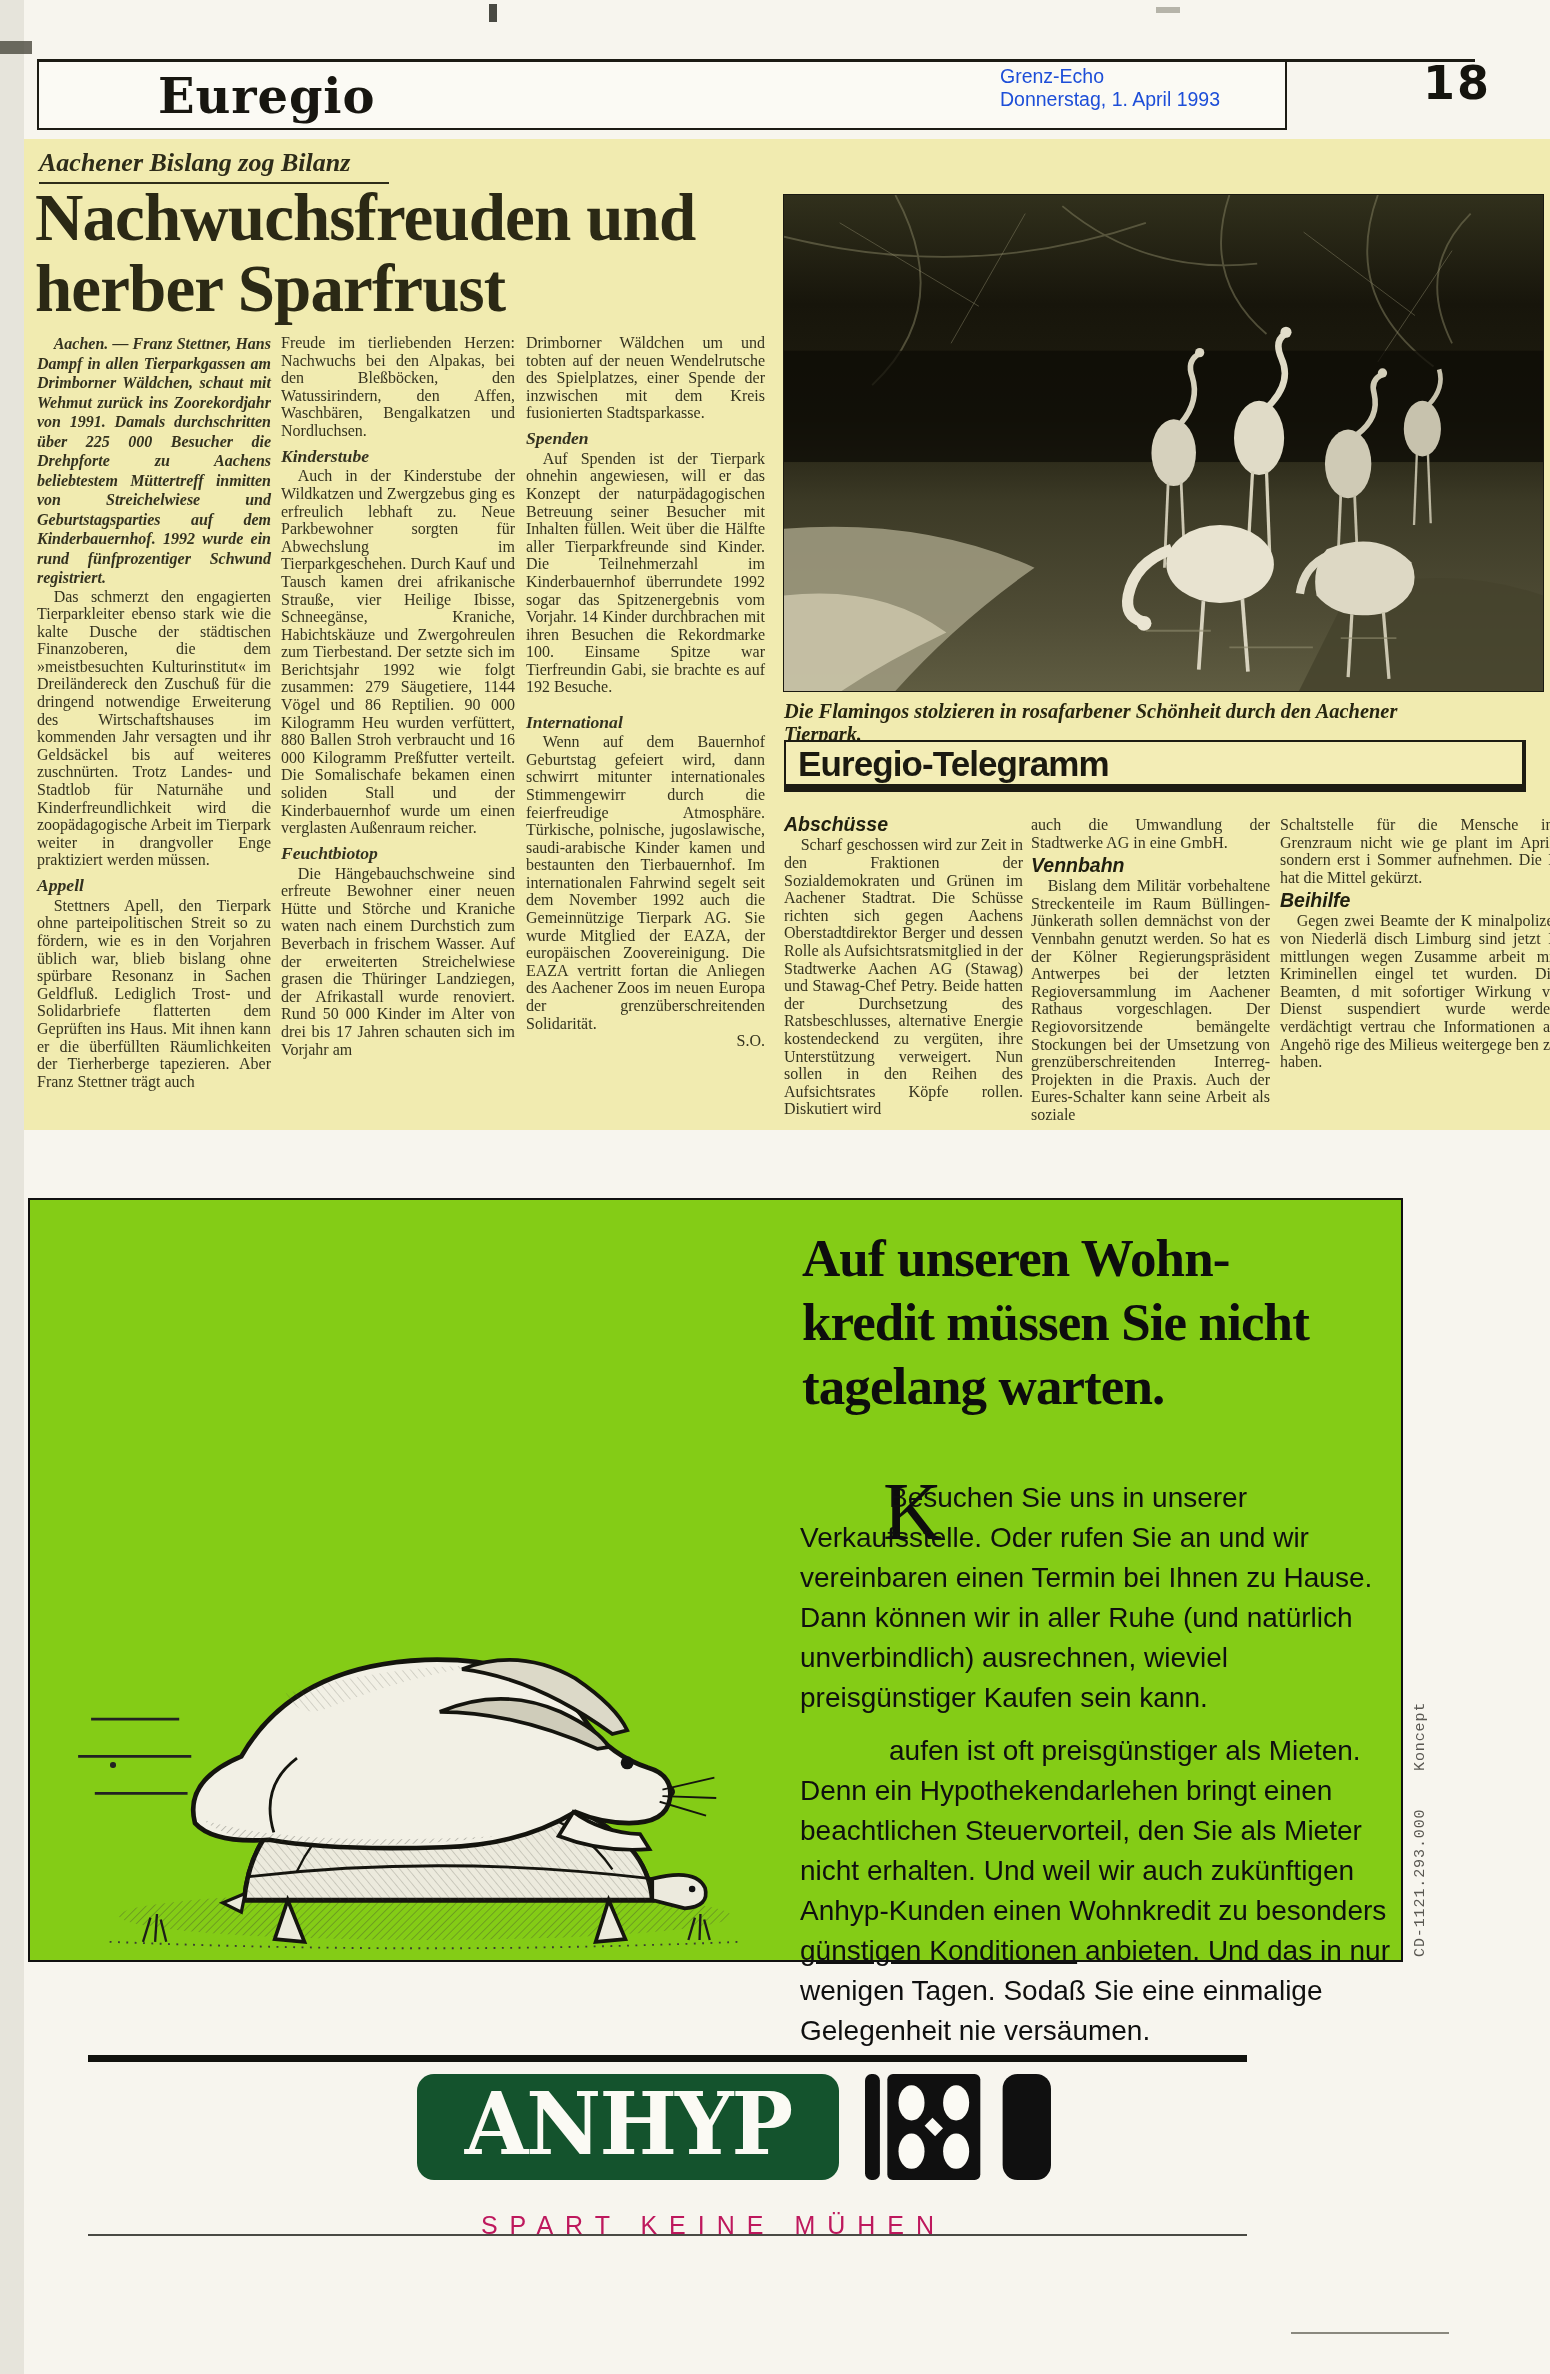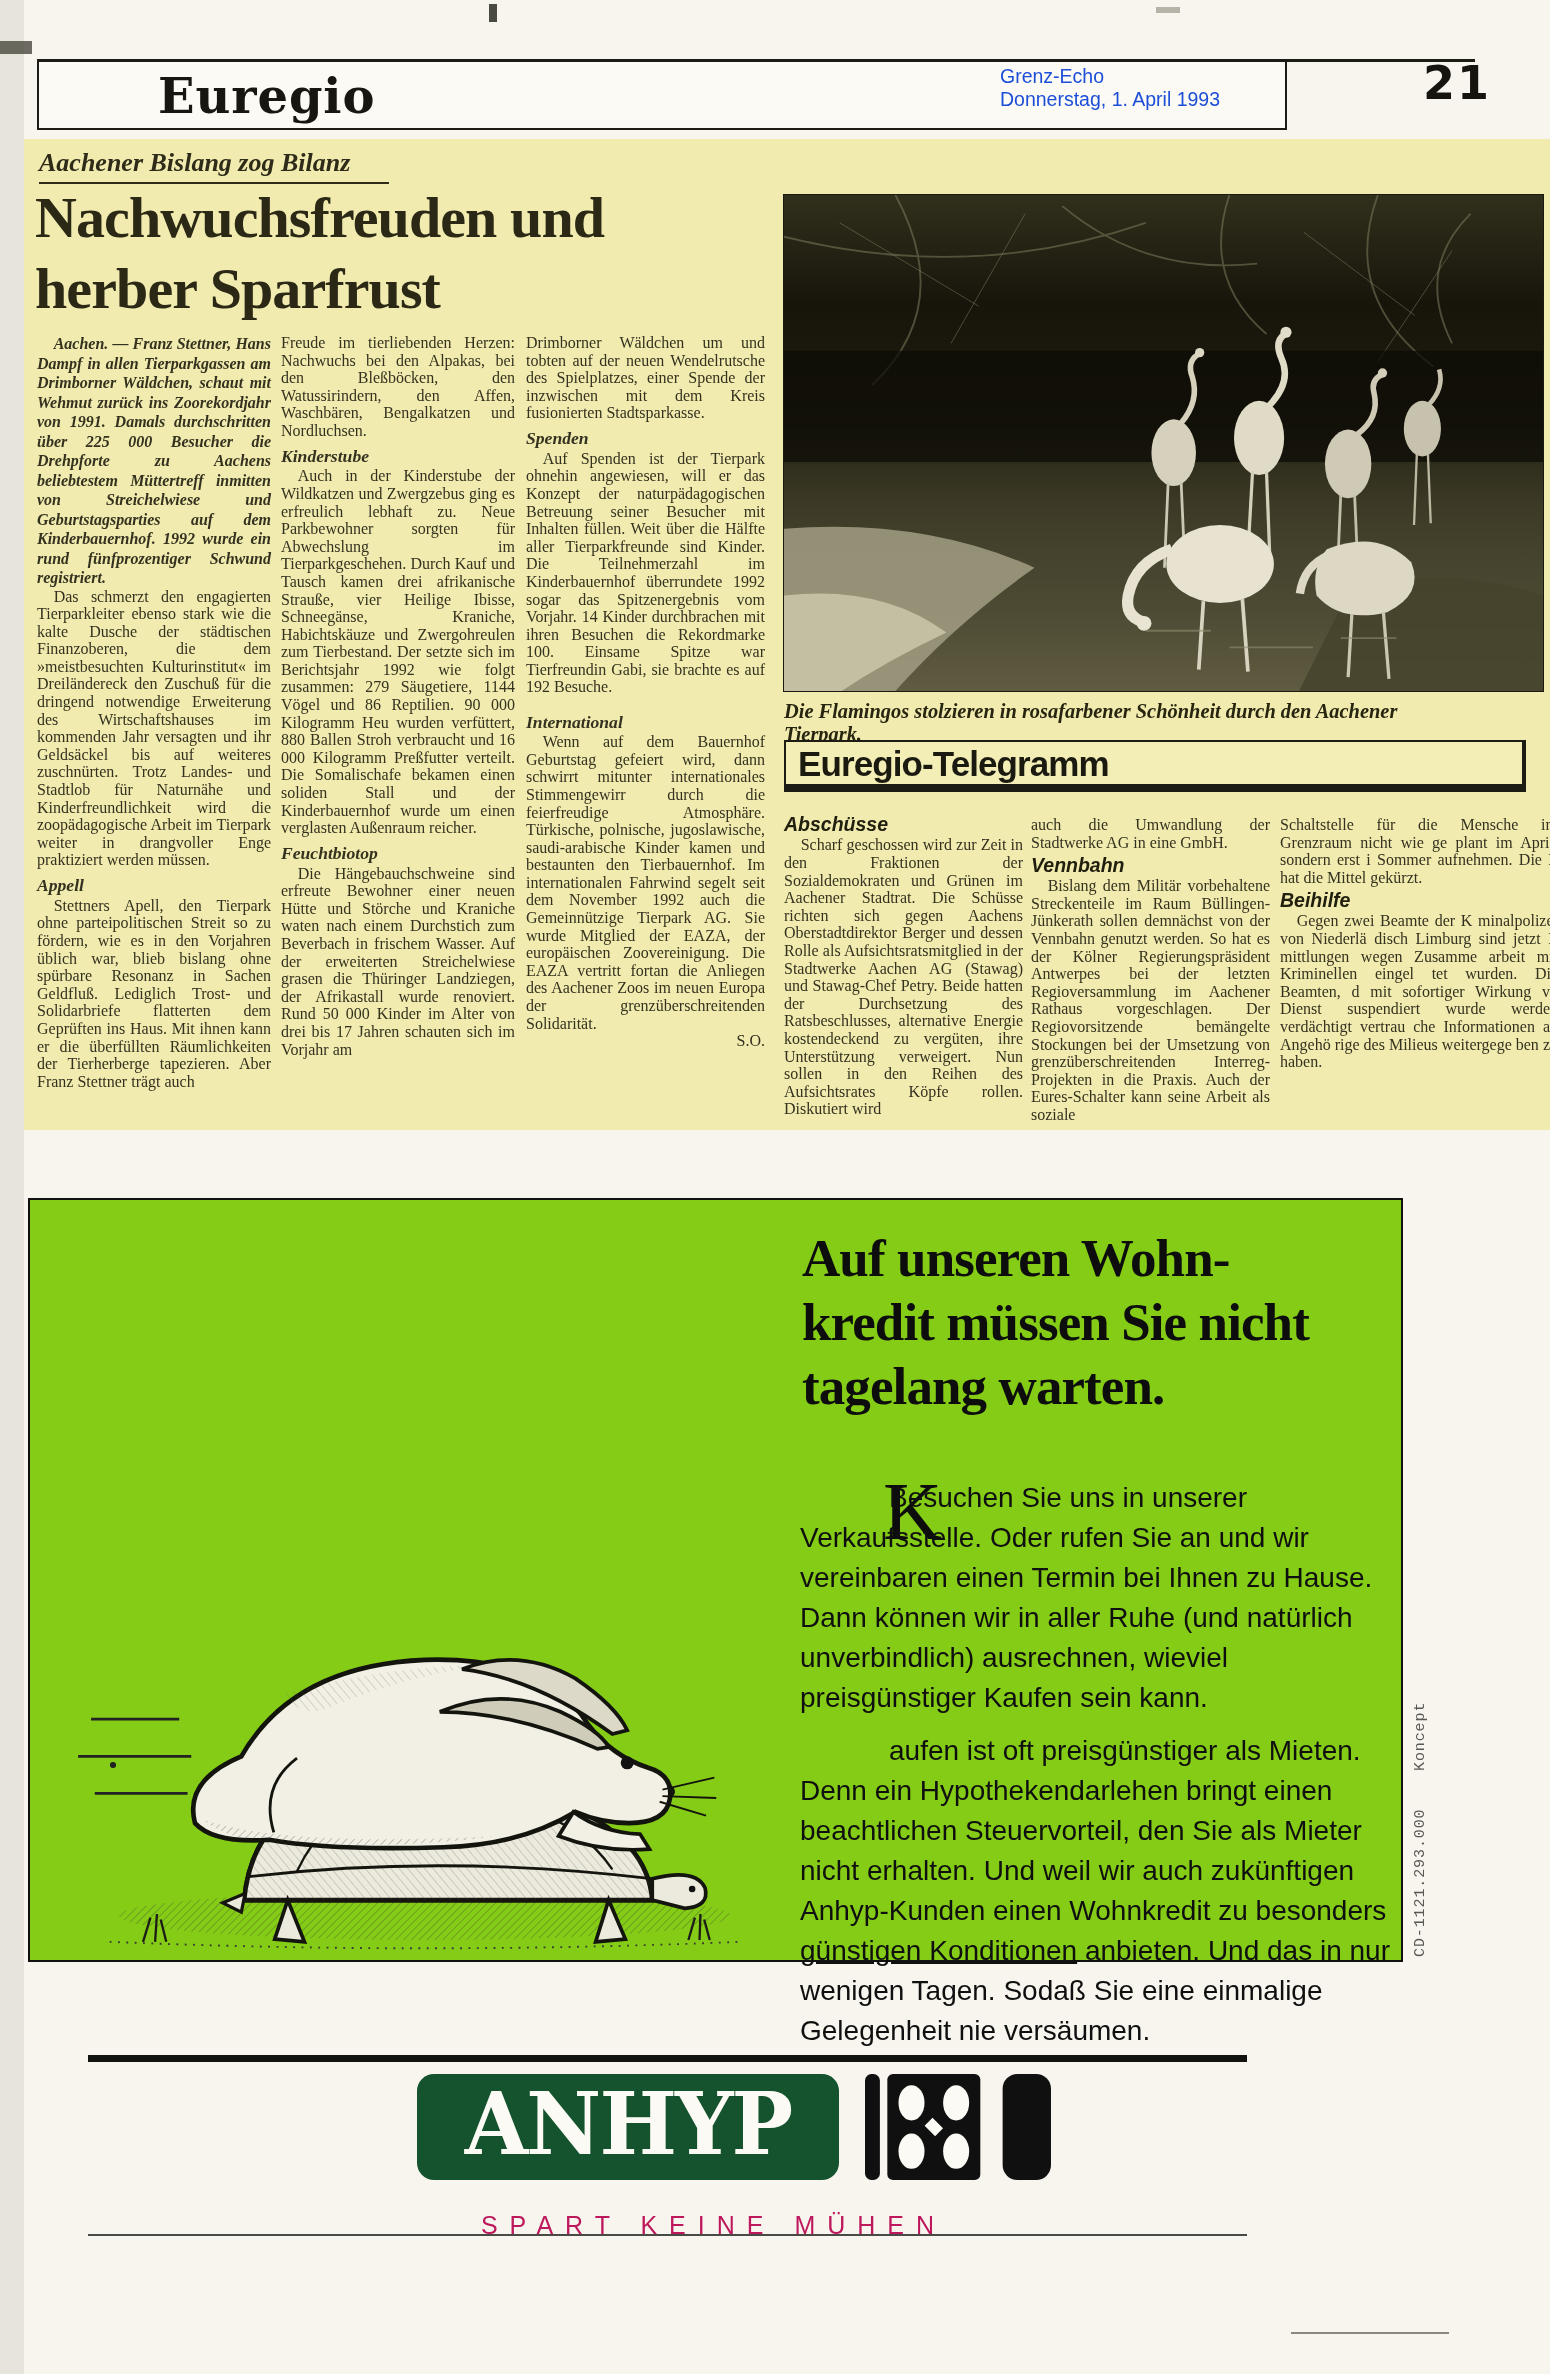--- a/index.html
+++ b/index.html
@@ -36,21 +36,21 @@
 
   
   .yellow{position:absolute;left:24px;top:139px;width:1527px;height:991px;background:#f1ebb0;}
   .kicker{
     position:absolute;left:15px;top:9.3px;
     font-size:26px;font-style:italic;font-weight:bold;color:#2e2c19;
     border-bottom:2.8px solid #2e2c19;padding:0 39px 3.7px 0;
   }
   .headline{
     position:absolute;left:11px;top:43px;margin:0;width:751px;
-    font-size:58px;line-height:71px;font-weight:bold;color:#2b2915;letter-spacing:-0.9px;
+    font-size:67px;line-height:71px;font-weight:bold;color:#2b2915;letter-spacing:-0.9px;
   }
   .col{position:absolute;top:195px;width:234px;height:800px;font-size:16px;line-height:17.6px;text-align:justify;}
   .col1{left:13px;}
   .col2{left:257px;}
   .col3{left:502px;width:239px;}
   .col p{margin:0;}
   .col p.ind{text-indent:16.7px;}
   .lead{font-weight:bold;font-style:italic;font-size:16px;line-height:19.5px;text-indent:16.7px;}
   .subhead{font-weight:bold;font-style:italic;font-size:17.6px;margin:8.3px 0 1.9px 0;}
   .byline{text-align:right;margin-top:1.9px;}
@@ -154,21 +154,21 @@
   <div class="smudge3"></div>
 
   <div class="header-rule"></div>
   <div class="nameplate-box">
     <div class="nameplate">Euregio</div>
   </div>
   <div class="masthead">
     <div>Grenz-Echo</div>
     <div>Donnerstag, 1. April 1993</div>
   </div>
-  <div class="page-number">21</div>
+  <div class="page-number">18</div>
 
   <div class="yellow">
     <div class="kicker">Aachener Bislang zog Bilanz</div>
     <h1 class="headline"><span>Nachwuchsfreuden und</span><br><span>herber Sparfrust</span></h1>
 
     <div class="col col1">
       <p class="lead">Aachen. — Franz Stettner, Hans Dampf in allen Tierparkgassen am Drimborner Wäldchen, schaut mit Wehmut zurück ins Zoorekordjahr von 1991. Damals durchschritten über 225 000 Besucher die Drehpforte zu Aachens beliebtestem Müttertreff inmitten von Streichelwiese und Geburtstagsparties auf dem Kinderbauernhof. 1992 wurde ein rund fünfprozentiger Schwund registriert.</p>
       <p class="ind">Das schmerzt den engagierten Tierparkleiter ebenso stark wie die kalte Dusche der städtischen Finanzoberen, die dem »meistbesuchten Kulturinstitut« im Dreiländereck den Zuschuß für die dringend notwendige Erweiterung des Wirtschaftshauses im kommenden Jahr versagten und ihr Geldsäckel bis auf weiteres zuschnürten. Trotz Landes- und Stadtlob für Naturnähe und Kinderfreundlichkeit wird die zoopädagogische Arbeit im Tierpark weiter in drangvoller Enge praktiziert werden müssen.</p>
       <div class="subhead">Appell</div>
       <p class="ind">Stettners Apell, den Tierpark ohne parteipolitischen Streit so zu fördern, wie es in den Vorjahren üblich war, blieb bislang ohne spürbare Resonanz in Sachen Geldfluß. Lediglich Trost- und Solidarbriefe flatterten dem Geprüften ins Haus. Mit ihnen kann er die überfüllten Räumlichkeiten der Tierherberge tapezieren. Aber Franz Stettner trägt auch</p>

